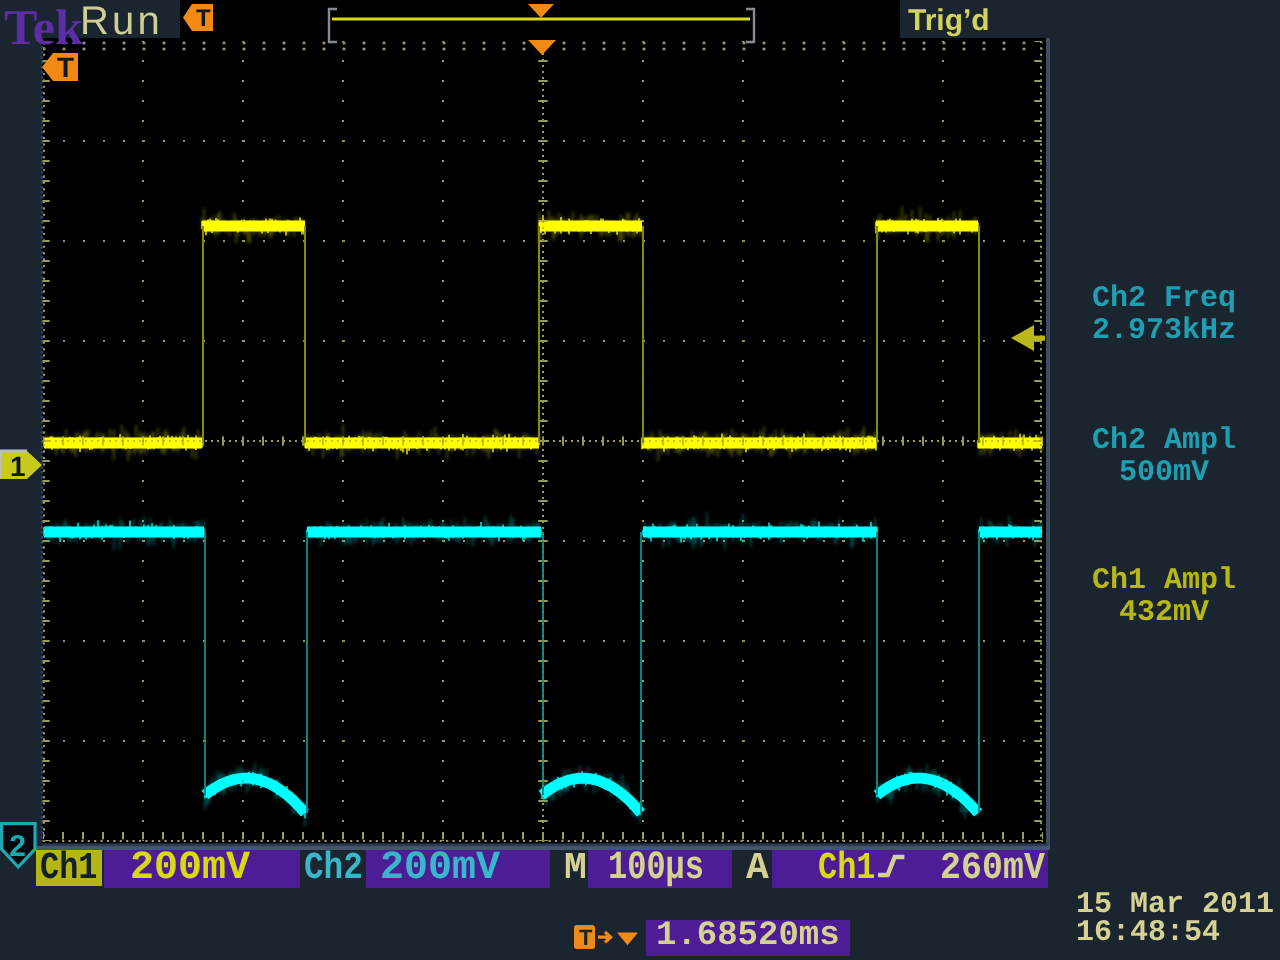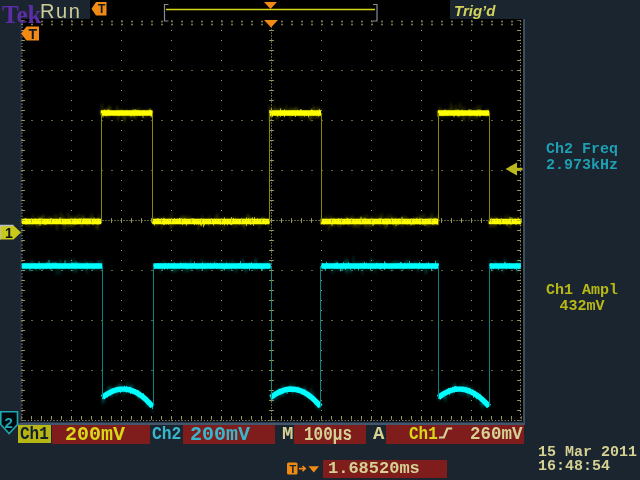--- a/index.html
+++ b/index.html
@@ -1,22 +1,22 @@
 <!DOCTYPE html>
 <html><head><meta charset="utf-8"><style>
 html,body{margin:0;padding:0;background:#000;}
 #scope{position:relative;width:640px;height:480px;background:#1a2530;overflow:hidden;
   font-family:"Liberation Mono",monospace;font-weight:bold;}
 .abs{position:absolute;}
 #gratic{left:21px;top:19px;width:503px;height:404px;background:#000;}
 #topchip{left:90px;top:0;width:360px;height:19px;background:#000;}
 #tek{left:2px;top:1px;font-family:"Liberation Serif",serif;font-size:25px;color:#5c2da5;font-weight:bold;}
 #run{left:40px;top:0px;font-family:"Liberation Sans",sans-serif;font-size:20px;letter-spacing:1.6px;color:#cdcd96;font-weight:normal;text-align:center;}
-#trigd{left:454px;top:2px;font-family:"Liberation Sans",sans-serif;font-size:15px;color:#d2d25c;font-weight:bold;font-style:italic;}
-.chip{background:#7f1d1d;position:absolute;}
+#trigd{left:454px;top:2px;font-family:"Liberation Sans",sans-serif;font-size:15px;color:#d2d25c;font-weight:bold;}
+.chip{background:#4c1d95;position:absolute;}
 #bbar{left:0;top:423px;width:525px;height:22px;background:#1a2530;border-top:2px solid #44566a;}
 #rline{left:523px;top:19px;width:2px;height:426px;background:#3c4e60;}
 .t1{color:#d8d818;} .t2{color:#38b7cc;} .tk{color:#d5d193;}
 #date{left:538px;top:446px;width:102px;color:#d5d193;font-size:15px;line-height:14px;}
 .ro{position:absolute;left:524px;width:116px;text-align:center;font-size:15px;line-height:16px;}
 .roc{color:#1f9fb2;} .roy{color:#b8b815;text-align:center;}
 </style></head><body>
 <div id="scope">
   <div class="abs" id="gratic"></div>
   <div class="abs" id="topchip"></div>
@@ -160,20 +160,21 @@
     <path d="M299,468.6 h6 m-2.5,-2.6 l2.8,2.6 l-2.8,2.6" fill="none" stroke="#f18a14" stroke-width="1.6"></path>
     <polygon points="308.5,466.2 319,466.2 313.75,472.6" fill="#f18a14"></polygon>
     <path d="M438.5,440.5 h3.8 v-8.5 h3.8" fill="none" stroke="#d8d818" stroke-width="2"></path>
   </svg>
 
   <div class="abs" id="tek">Tek</div>
   <div class="abs" id="run">Run</div>
   <div class="abs" id="trigd">Trig’d</div>
 
   <div class="ro roc" style="top:142px">Ch2 Freq<br>2.973kHz</div>
+  <div class="ro roc" style="top:213px">Ch2 Ampl<br>500mV</div>
   <div class="ro roy" style="top:283px">Ch1 Ampl<br>432mV</div>
 
   <div class="chip" style="left:18px;top:425px;width:33px;height:18px;background:#b5b513;">
       <span style="position:absolute;left:2px;top:0;color:#13202b;font-size:19px;line-height:18px;transform:scaleX(0.84);transform-origin:0 0;">Ch1</span>
     </div>
   <div class="chip" style="left:52px;top:425px;width:98px;height:19px;">
       <span class="t1" style="position:absolute;left:13px;top:0;font-size:20px;line-height:19px;">200mV</span>
     </div>
   <div class="abs t2" style="left:152px;top:425px;font-size:19px;line-height:19px;transform:scaleX(0.86);transform-origin:0 0;">Ch2</div>
   <div class="chip" style="left:183px;top:425px;width:92px;height:19px;">
@@ -184,17 +185,17 @@
       <span class="tk" style="position:absolute;left:10px;top:0;font-size:20px;line-height:19px;transform:scaleX(0.80);transform-origin:0 0;">100µs</span>
     </div>
   <div class="abs tk" style="left:373px;top:425px;font-size:19px;line-height:19px;">A</div>
   <div class="chip" style="left:386px;top:425px;width:138px;height:19px;">
      <span class="t1" style="position:absolute;left:23px;top:0;font-size:19px;line-height:19px;transform:scaleX(0.84);transform-origin:0 0;">Ch1</span>
      <span class="tk" style="position:absolute;left:84px;top:0;font-size:19px;line-height:19px;transform:scaleX(0.92);transform-origin:0 0;">260mV</span>
   </div>
   <svg class="abs" style="left:438px;top:425px" width="16" height="16">
       <path d="M1,12.5 h4.8 l3.6,-9 h4.8" fill="none" stroke="#d5d193" stroke-width="2.2"></path>
     </svg>
-  <div class="chip" style="left:323px;top:459.5px;width:124px;height:18px;">
+  <div class="chip" style="left:323px;top:459.5px;width:102px;height:18px;">
       <span class="tk" style="position:absolute;left:5px;top:0;font-size:17px;line-height:18px;">1.68520ms</span>
     </div>
   <div class="abs" id="date">15 Mar 2011<br>16:48:54</div>
 </div>
 
 </body></html>

